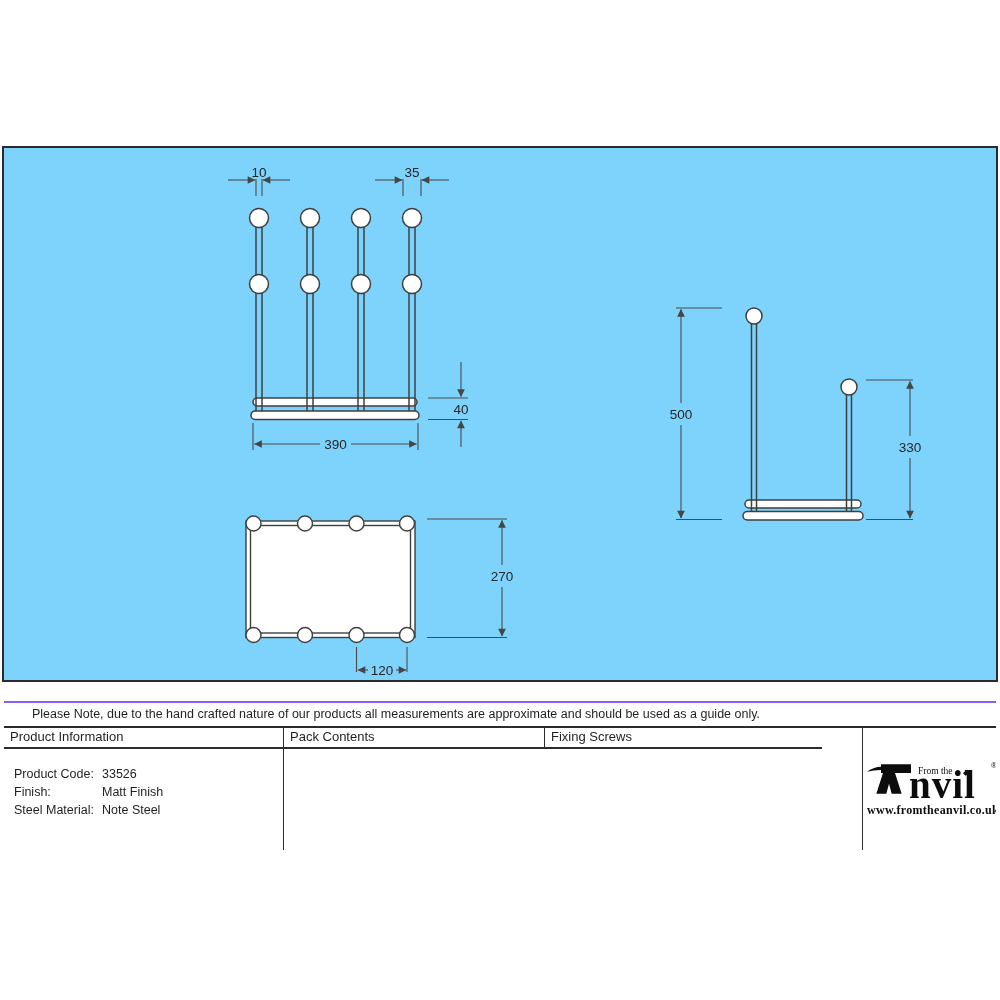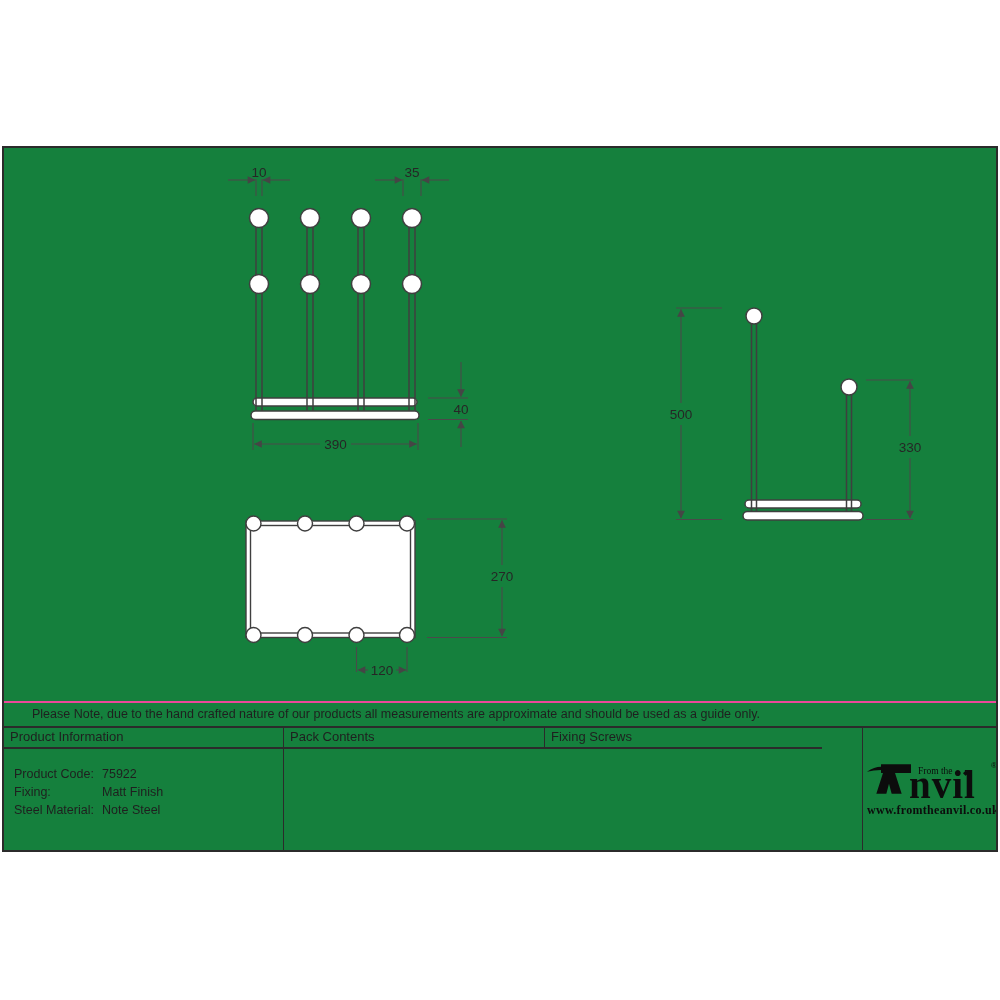--- a/index.html
+++ b/index.html
@@ -1,24 +1,24 @@
 <!DOCTYPE html>
 <html><head>
 <meta charset="utf-8">
 <style>
   html,body{margin:0;padding:0;background:#ffffff;}
   .canvas{position:relative;width:1000px;height:1000px;background:#ffffff;
           font-family:"Liberation Sans","DejaVu Sans",sans-serif;color:#1f1f1f;overflow:hidden;}
-  .page{position:absolute;left:2px;top:146px;width:996px;height:706px;
-        border:2px solid #2b2b2b;box-sizing:border-box;background:#15803d;}
+  .page{position:absolute;left:2px;top:146px;width:996px;height:536px;
+        border:2px solid #2b2b2b;box-sizing:border-box;background:#7dd3fc;}
   .drawing-svg{position:absolute;left:0;top:0;display:block;}
   .drawing-svg text{font-family:"Liberation Sans","DejaVu Sans",sans-serif;
         font-size:13.5px;fill:#262626;text-anchor:middle;}
   .notebar{position:absolute;left:0;top:553px;width:100%;height:27px;box-sizing:border-box;
-        border-top:2px solid #ec4899;border-bottom:2px solid #2b2b2b;
+        border-top:2px solid #8b5cf6;border-bottom:2px solid #2b2b2b;
         font-size:12.5px;line-height:23px;padding-left:28px;white-space:nowrap;}
   .spec-table{position:absolute;left:0;top:580px;width:100%;height:122px;
         display:grid;grid-template-columns:280px 261px 277px auto;grid-template-rows:21px auto;}
   .cell{box-sizing:border-box;overflow:hidden;}
   .hcell{border-bottom:2px solid #2b2b2b;font-size:13px;line-height:18px;padding-left:6px;}
   .b-r{border-right:1.5px solid #2b2b2b;}
   .bcell{font-size:12.5px;padding:16px 0 0 10px;}
   .pi-row{display:flex;line-height:18px;white-space:nowrap;}
   .pi-label{width:88px;flex:0 0 88px;}
   .logo-cell{grid-column:4;grid-row:1/3;border-left:1.5px solid #2b2b2b;
@@ -184,24 +184,24 @@
           <span class="logo-dot">◆</span>
           <span class="nvil">nvil</span>
           <span class="reg">®</span>
           <div class="site">www.fromtheanvil.co.uk</div>
         </div>
       </div>
 
       <div class="cell bcell b-r">
         <div class="pi-row">
           <span class="pi-label">Product Code:</span>
-          <span class="pi-value">75922</span>
+          <span class="pi-value">33526</span>
         </div>
         <div class="pi-row">
-          <span class="pi-label">Fixing:</span>
+          <span class="pi-label">Finish:</span>
           <span class="pi-value">Matt Finish</span>
         </div>
         <div class="pi-row">
           <span class="pi-label">Steel Material:</span>
           <span class="pi-value">Note Steel</span>
         </div>
       </div>
       <div class="cell bcell"></div>
     </div>
 

